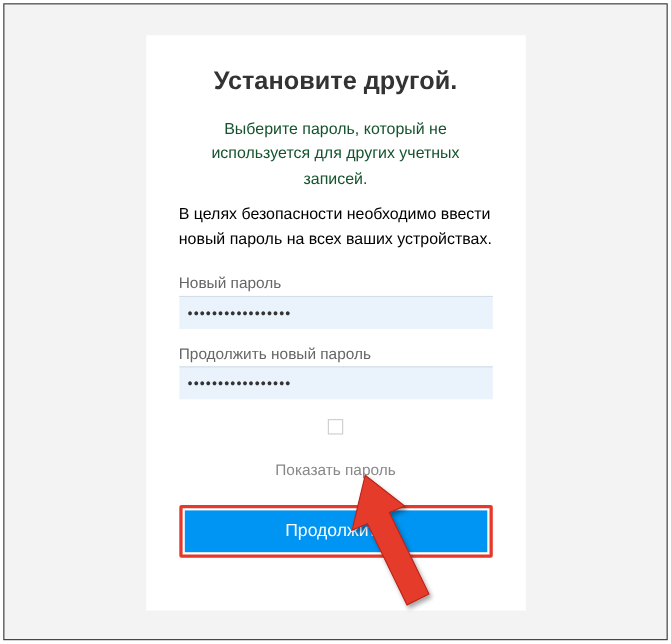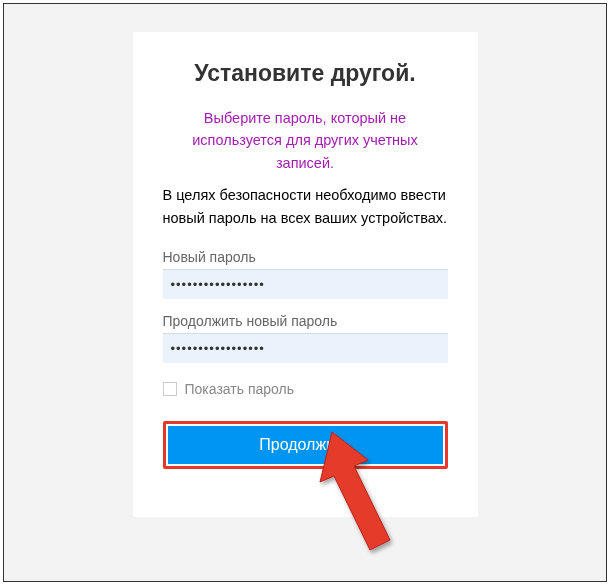--- a/index.html
+++ b/index.html
@@ -35,21 +35,21 @@
     .title {
       text-align: center;
       font-size: 23px;
       font-weight: 700;
       color: #333;
       margin-bottom: 20px;
     }
     .desc1 {
       text-align: center;
       font-size: 14.5px;
-      color: #a21caf;
+      color: #14532d;
       line-height: 1.55;
       margin-bottom: 10px;
     }
     .desc2 {
       text-align: left;
       font-size: 14.5px;
       color: #000000;
       line-height: 1.55;
       margin-bottom: 20px;
     }
@@ -66,23 +66,24 @@
       border-top: 1px solid #d2dde8;
       padding: 0 8px;
       font-size: 13px;
       letter-spacing: 1px;
       color: #333;
       margin-bottom: 14px;
     }
     .checkbox-row {
       display: flex;
       align-items: center;
-      gap: 8px;
+      gap: 24px;
       margin-top: 4px;
       margin-bottom: 24px;
+      flex-direction: column;
     }
     .checkbox {
       width: 14px;
       height: 14px;
       border: 1px solid #ccc;
       background: #fff;
       cursor: pointer;
     }
     .checkbox-label {
       font-size: 14px;

